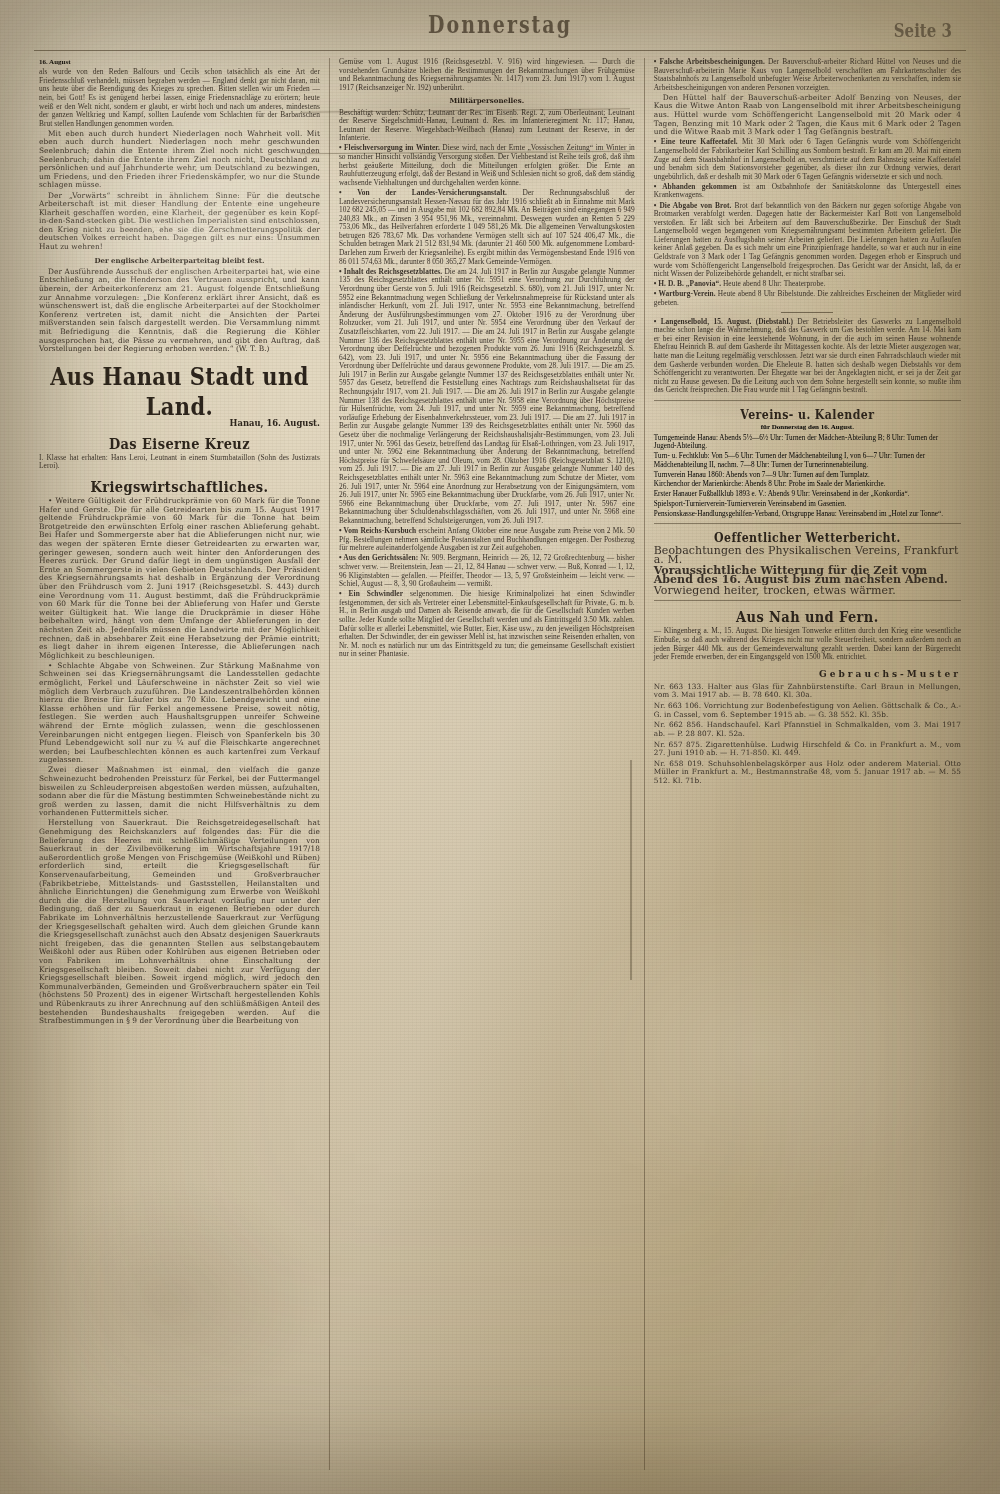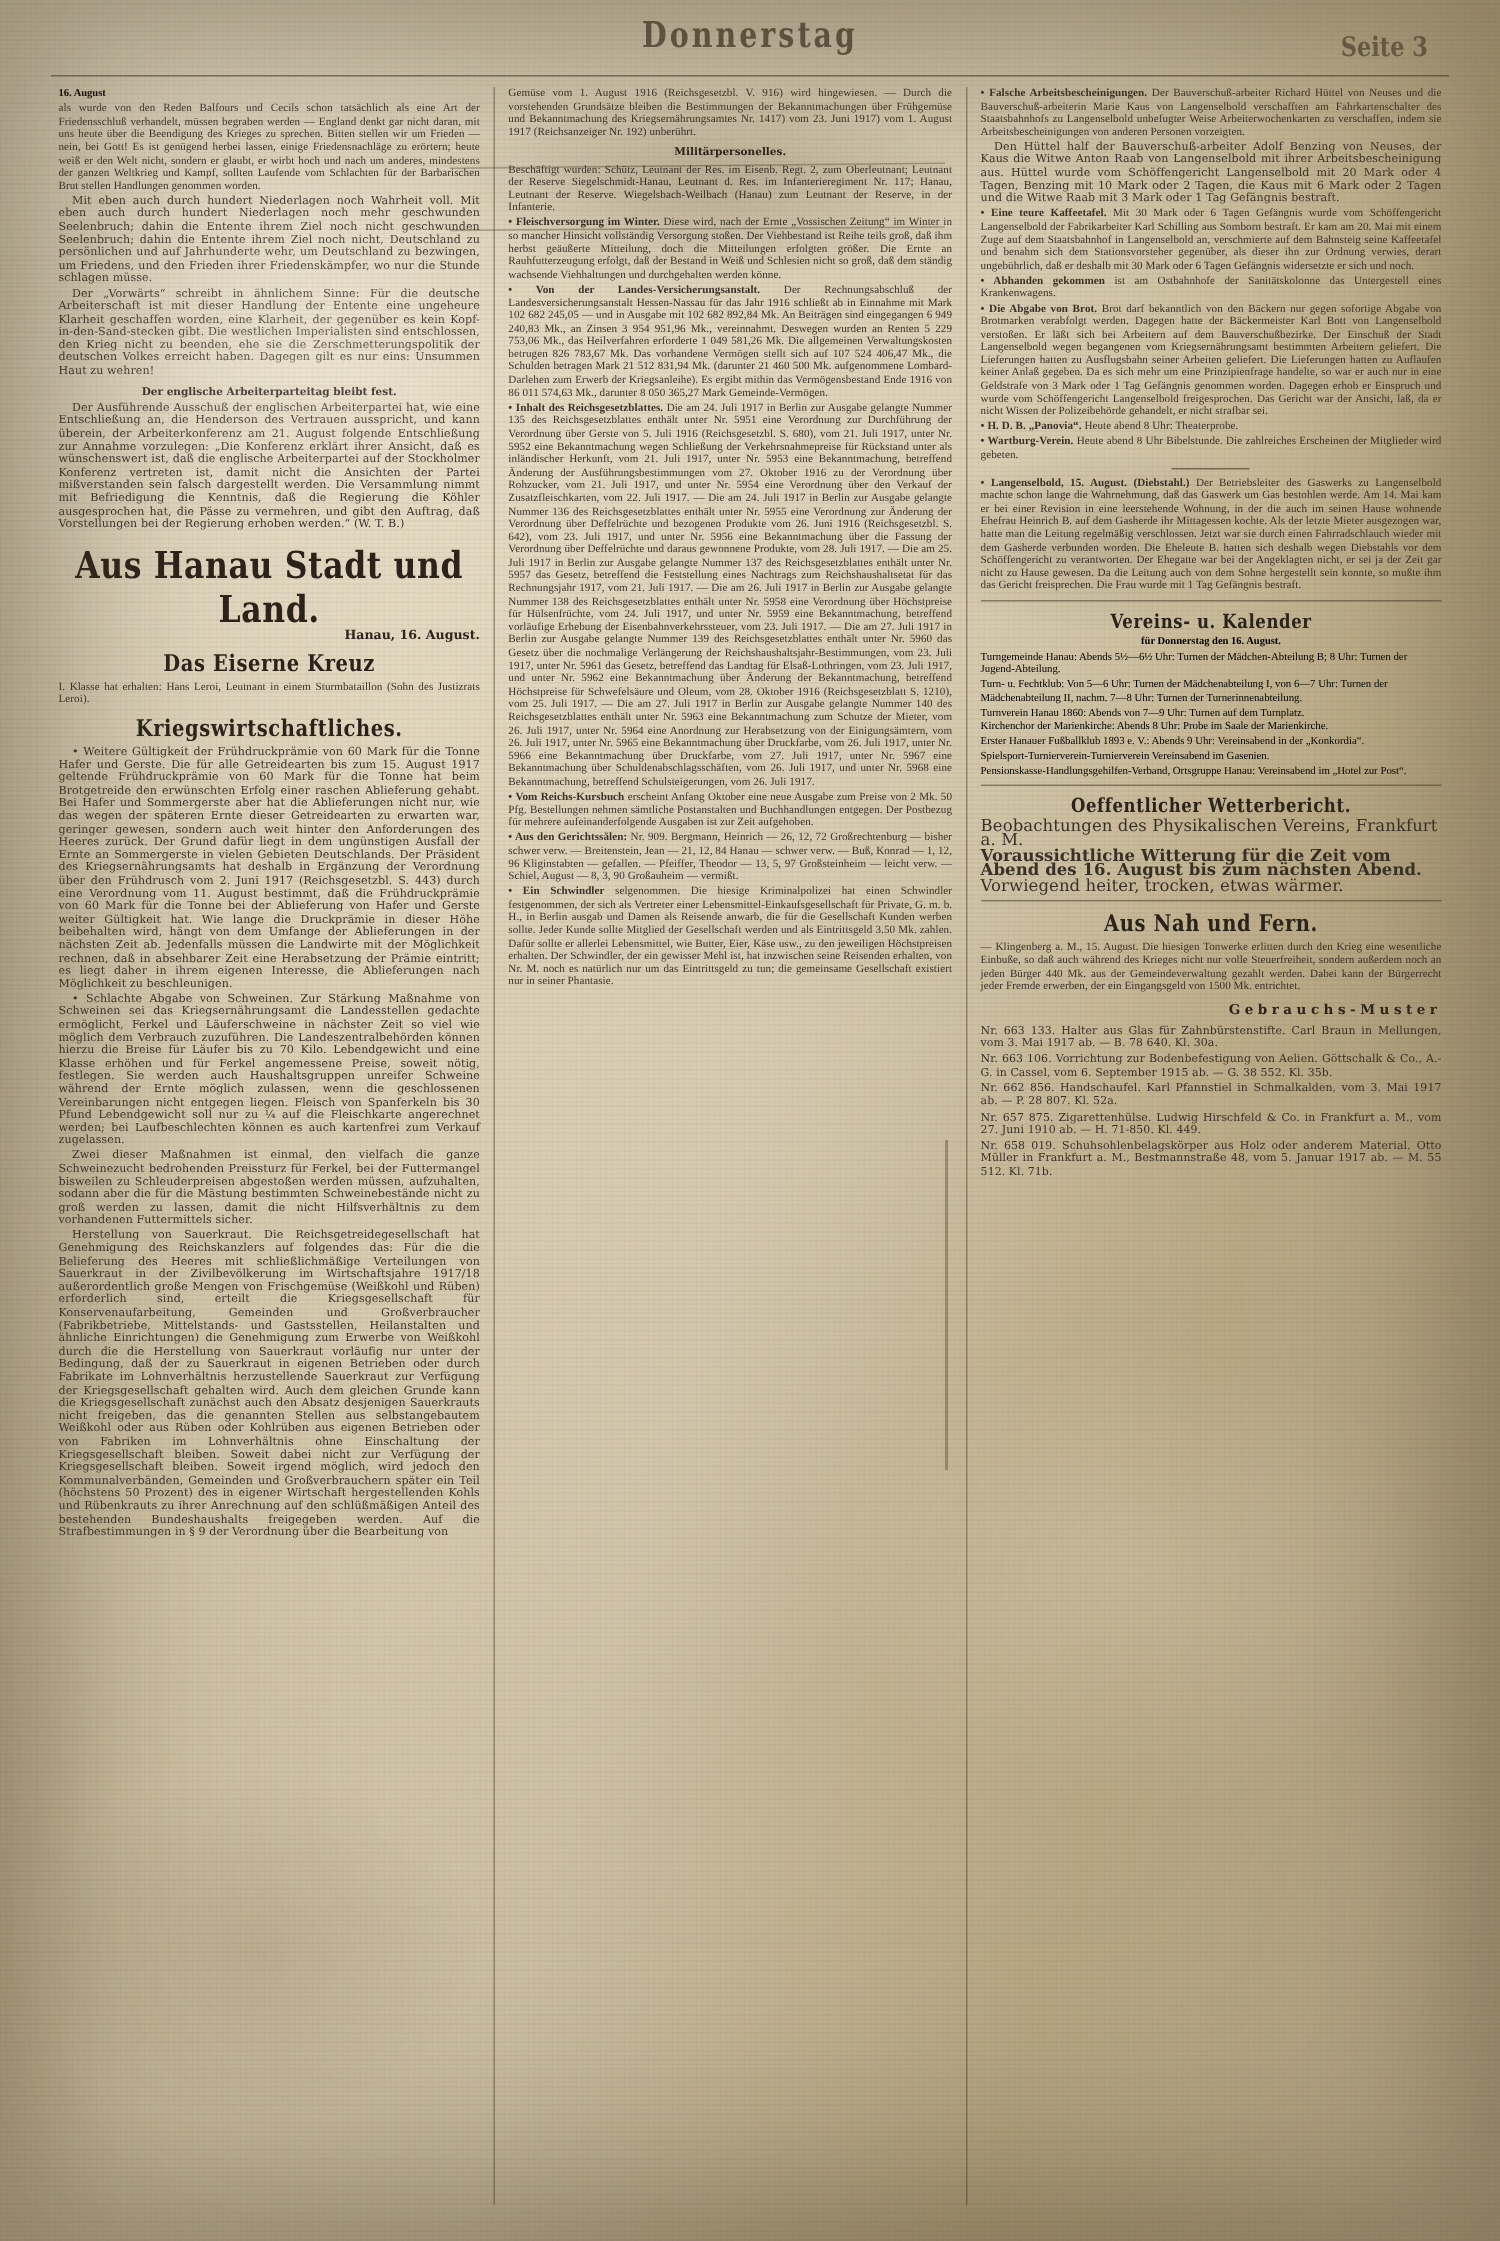--- a/index.html
+++ b/index.html
@@ -256,21 +256,21 @@
 
       <div class="h-fraktur h-sm">Vereins- u. Kalender</div>
       <div class="tiny" style="text-align:center;font-weight:bold;margin-bottom:3px;">für Donnerstag den 16. August.</div>
       <div class="cal">
         <p>Turngemeinde Hanau: Abends 5½—6½ Uhr: Turnen der Mädchen-Abteilung B; 8 Uhr: Turnen der Jugend-Abteilung.</p>
         <p>Turn- u. Fechtklub: Von 5—6 Uhr: Turnen der Mädchenabteilung I, von 6—7 Uhr: Turnen der Mädchenabteilung II, nachm. 7—8 Uhr: Turnen der Turnerinnenabteilung.</p>
         <p>Turnverein Hanau 1860: Abends von 7—9 Uhr: Turnen auf dem Turnplatz.</p>
         <p>Kirchenchor der Marienkirche: Abends 8 Uhr: Probe im Saale der Marienkirche.</p>
         <p>Erster Hanauer Fußballklub 1893 e. V.: Abends 9 Uhr: Vereinsabend in der „Konkordia“.</p>
         <p>Spielsport-Turnierverein-Turnierverein Vereinsabend im Gasenien.</p>
-        <p>Pensionskasse-Handlungsgehilfen-Verband, Ortsgruppe Hanau: Vereinsabend im „Hotel zur Post“.</p>
+        <p>Pensionskasse-Handlungsgehilfen-Verband, Ortsgruppe Hanau: Vereinsabend im „Hotel zur Tonne“.</p>
       </div>
 
       <div class="sep-full"></div>
 
       <div class="h-fraktur h-sm">Oeffentlicher Wetterbericht.</div>
       <div class="wetter body">
         <p>Beobachtungen des Physikalischen Vereins, Frankfurt a. M.</p>
         <p style="font-weight:bold;">Voraussichtliche Witterung für die Zeit vom Abend des 16. August bis zum nächsten Abend.</p>
         <p>Vorwiegend heiter, trocken, etwas wärmer.</p>
       </div>

